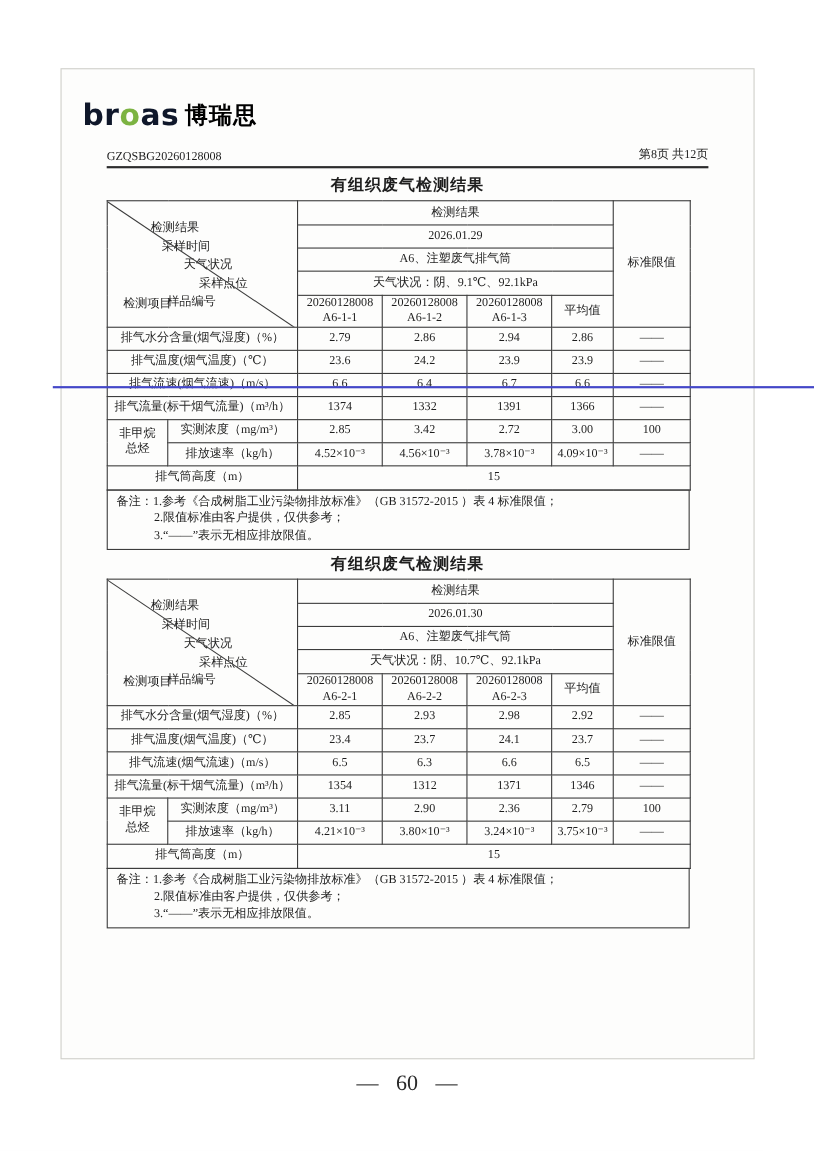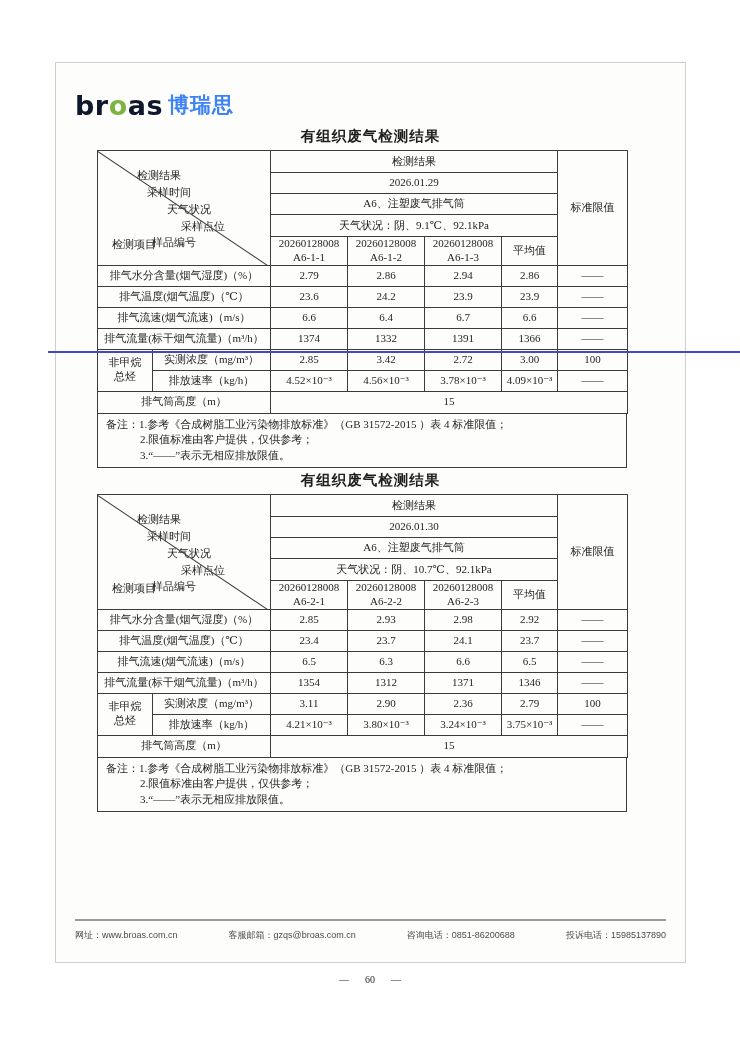--- a/index.html
+++ b/index.html
@@ -17,21 +17,21 @@
   
   .logo-row{margin:24px 0 0 19px;display:flex;align-items:flex-end;height:34px;}
   .logo-latin{
     font-family:"DejaVu Sans","Liberation Sans",sans-serif;
     font-weight:bold;font-size:27px;line-height:30px;letter-spacing:.5px;
   }
   .lg-blue{color:#0f172a;}
   .lg-green{color:#7cb342;}
   .logo-cn{
     font-family:Liberation Serif, serif;
-    font-weight:bold;font-size:21px;color:#3b82f6;margin:0 0 2px 5px;letter-spacing:1px;
+    font-weight:bold;font-size:21px;color:#000000;margin:0 0 2px 5px;letter-spacing:1px;
   }
   .report-line{
     margin:12px 41px 0 41px;display:flex;justify-content:space-between;align-items:flex-end;
     font-size:11px;border-bottom:2px solid #2c2c2c;padding-bottom:3px;
   }
   .tbl-title{
     text-align:center;font-size:14.5px;font-weight:bold;letter-spacing:1px;margin:6px 0 4px 0;
   }
   
   table.det{
@@ -66,39 +66,43 @@
   
   .footer{
     position:absolute;left:19px;right:19px;top:856px;
     border-top:2px solid #9a9a9a;padding-top:8px;
     display:flex;justify-content:space-between;
     font-family:"Liberation Sans","DejaVu Sans",sans-serif;
     font-size:9px;color:#4a4a4a;
   }
   .pagenum{
     position:absolute;top:974px;left:0;width:740px;text-align:center;
-    font-size:10px;color:#2a2a2a;
+    font-size:20px;color:#2a2a2a;
   }
   .pagenum .dash{display:inline-block;margin:0 16px;}
   
   .artifact{
     position:absolute;left:48px;top:351px;width:692px;height:2px;
     background:#4447c8;z-index:5;
   }
 </style>
 </head>
 <body>
 
 <div class="page">
 
   <div class="logo-row">
     <div class="logo-latin"><span class="lg-blue">br</span><span class="lg-green">o</span><span class="lg-blue">as</span></div>
     <div class="logo-cn">博瑞思</div>
   </div>
 
+  <div class="report-line">
+    <span>GZQSBG20260128008</span>
+    <span>第8页 共12页</span>
+  </div>
 
   <div class="tbl-title">有组织废气检测结果</div>
 
   <table class="det">
     <colgroup>
         <col style="width:55px">
         <col style="width:118px">
         <col style="width:77px">
         <col style="width:77px">
         <col style="width:77px">
@@ -322,26 +326,20 @@
     </tr>
   </tbody>
     </table>
 
   <div class="notes">
     <div class="nline"><span>备注：</span><span>1.参考《合成树脂工业污染物排放标准》（GB 31572-2015 ）表 4 标准限值；</span></div>
     <div class="nline nind">2.限值标准由客户提供，仅供参考；</div>
     <div class="nline nind">3.“——”表示无相应排放限值。</div>
   </div>
 
-  <div class="footer">
-    <span>网址：www.broas.com.cn</span>
-    <span>客服邮箱：gzqs@broas.com.cn</span>
-    <span>咨询电话：0851-86200688</span>
-    <span>投诉电话：15985137890</span>
-  </div>
 
 </div>
 
 <div class="artifact"></div>
 
 <div class="pagenum">
   <span class="dash">—</span><span>60</span><span class="dash">—</span>
 </div>
 
 </body></html>

